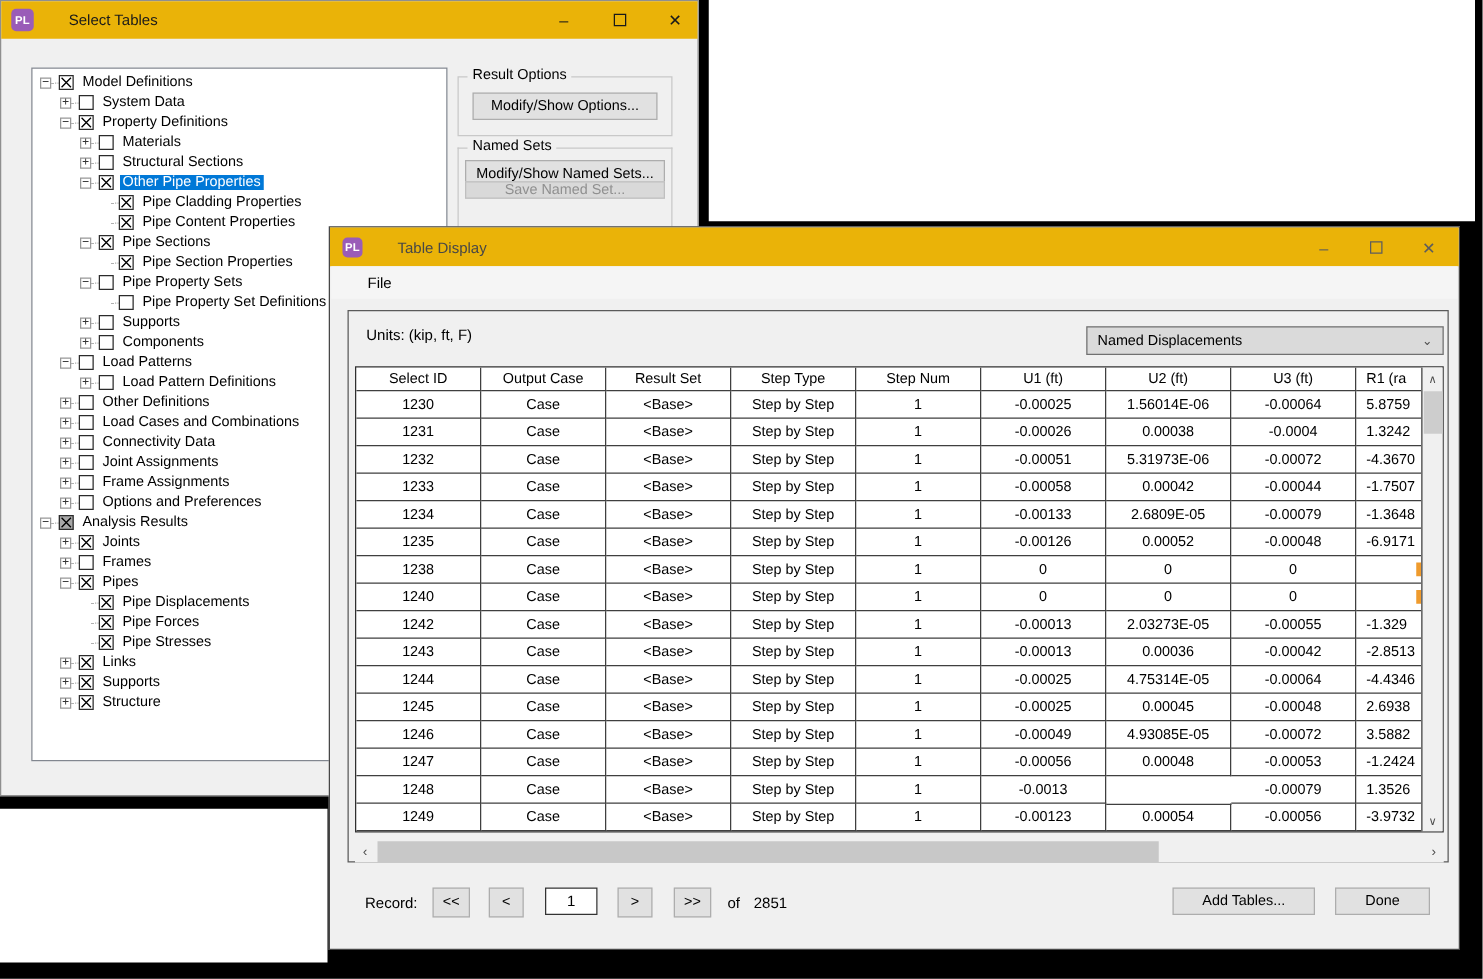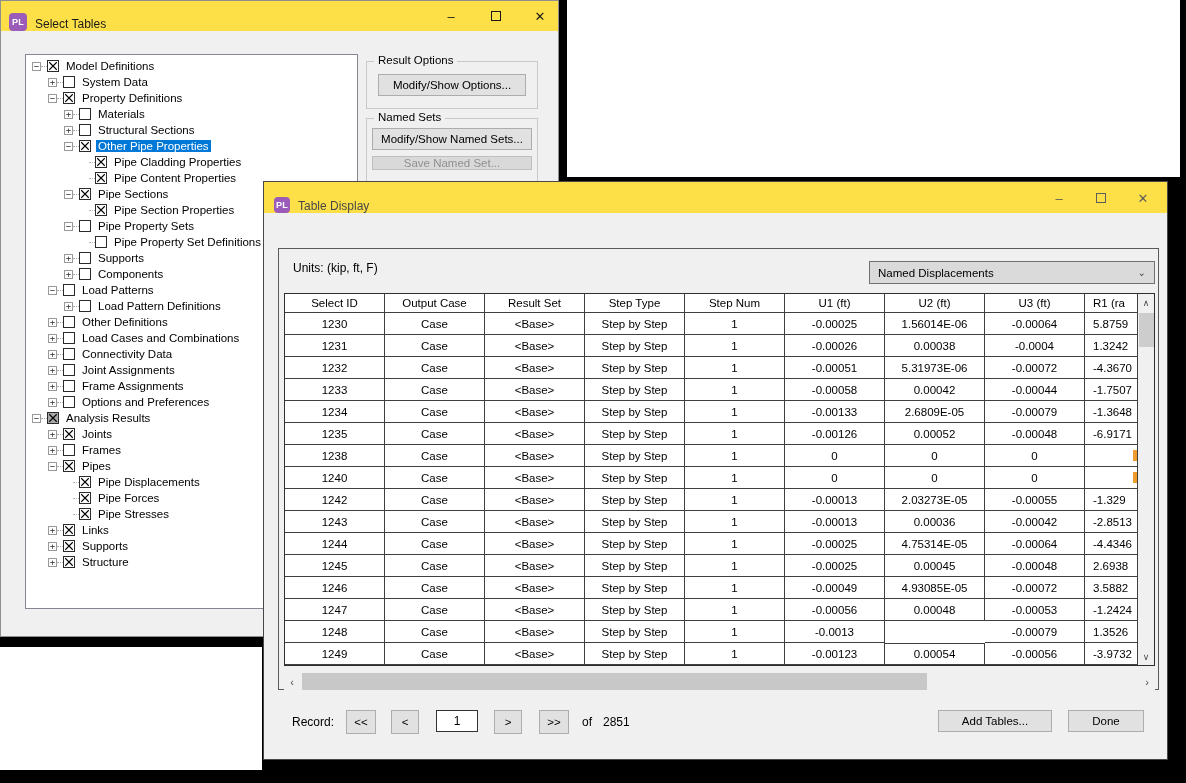--- a/index.html
+++ b/index.html
@@ -3,21 +3,21 @@
 <meta charset="utf-8">
 <style>
   * { margin:0; padding:0; box-sizing:border-box; }
   html,body { width:1186px; height:783px; }
   body { background:#000; font-family:"Liberation Sans", sans-serif; position:relative; overflow:hidden; color:#000; }
 
   .abs { position:absolute; }
 
   
   .window { position:absolute; background:#f0f0f0; border:1px solid #8f8f8f; }
-  .titlebar { position:relative; height:30px; background:#fde047; display:flex; align-items:flex-end; }
+  .titlebar { position:relative; height:30px; background:#eab308; display:flex; align-items:center;gap:20px; }
   .appicon { width:18px; height:18px; border-radius:4px; background:#9a5cb8; color:#fff;
              font-size:9px; font-weight:bold; display:flex; align-items:center; justify-content:center;
              margin-left:8px; letter-spacing:.3px; }
   .wtitle { margin-left:8px; font-size:12px; color:#1a1a1a; }
   .wbtn { position:absolute; top:0; width:44px; height:30px; display:flex; align-items:center; justify-content:center;
           font-size:13px; color:#1a1a1a; }
   .maxbox { width:10px; height:10px; border:1px solid #1a1a1a; display:inline-block; }
   .gray .wbtn { color:#5d5d5d; }
   .gray .maxbox { border-color:#5d5d5d; }
 
@@ -358,34 +358,37 @@
 
   <div class="groupbox" style="left:365px; top:60px; width:172px; height:48px;">
     <span class="grouplabel">Result Options</span>
   </div>
   <div class="btn" style="left:377px; top:73px; width:148px; height:22px;">Modify/Show Options...</div>
 
   <div class="groupbox" style="left:365px; top:117px; width:172px; height:70px; border-bottom:none;">
     <span class="grouplabel">Named Sets</span>
   </div>
   <div class="btn" style="left:371px; top:127px; width:160px; height:22px;">Modify/Show Named Sets...</div>
-  <div class="btn disabled" style="left:371px; top:155px; width:160px; height:14px;text-align:right;">Save Named Set...</div>
+  <div class="btn disabled" style="left:371px; top:144px; width:160px; height:14px;text-align:right;">Save Named Set...</div>
 </div>
 
 <div class="window gray" id="win-table-display" style="left:263px; top:181px; width:905px; height:579px; border-color:#474747;">
   <div class="titlebar" style="height:31px;">
     <div class="appicon" style="width:16px; height:16px; margin-left:10px;">PL</div>
     <div class="wtitle" style="color:#474747;">Table Display</div>
     <div class="wbtn" style="left:773px; top:1px;">–</div>
     <div class="wbtn" style="left:815px; top:1px;">
       <span class="maxbox"></span>
     </div>
     <div class="wbtn" style="left:857px; top:1px;">✕</div>
   </div>
 
+  <div id="menu-bar">
+    <div class="menu-item">File</div>
+  </div>
 
   <div id="content-panel">
     <div id="units-label">Units: (kip, ft, F)</div>
 
     <div id="table-select">
       <span>Named Displacements</span>
       <span class="chev">⌄</span>
     </div>
 
     <div id="table-area">

